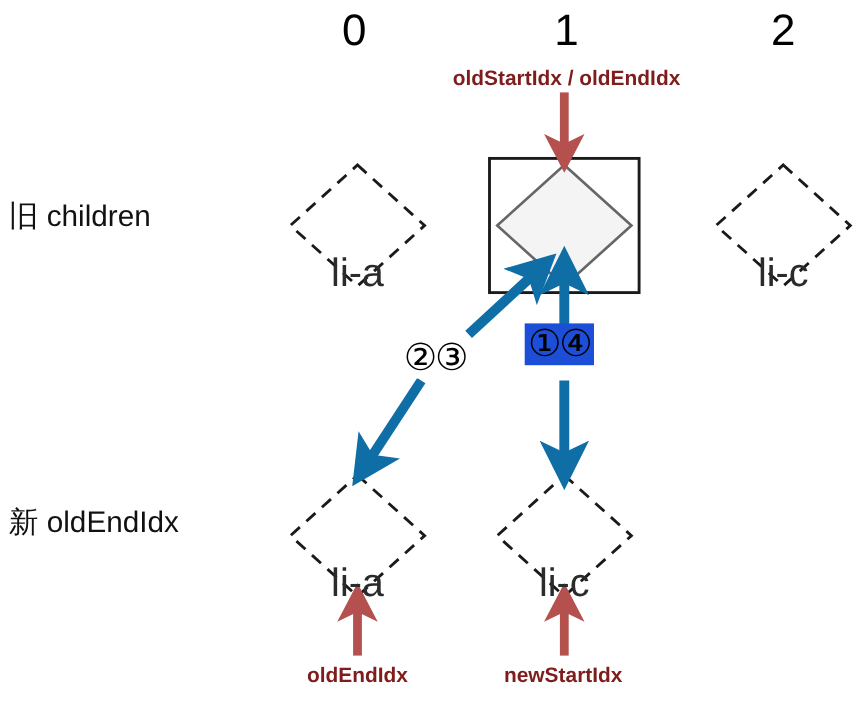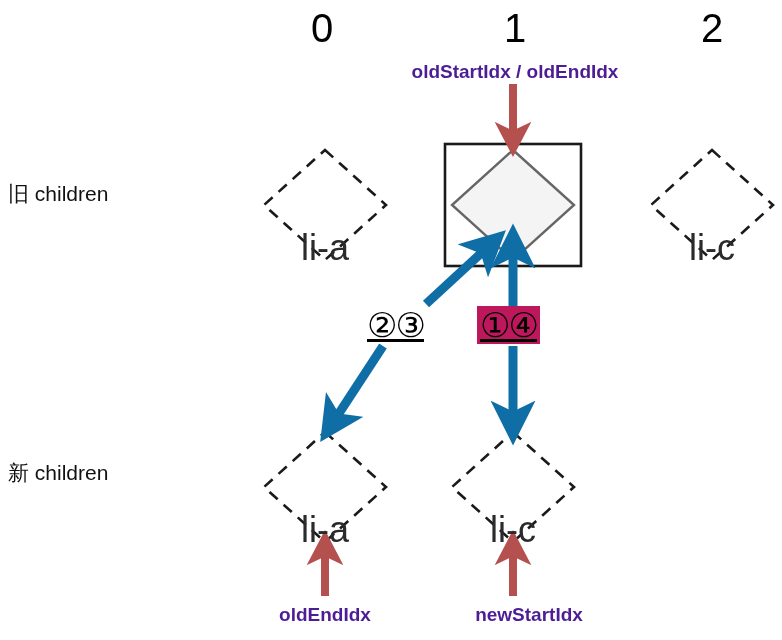--- a/index.html
+++ b/index.html
@@ -28,31 +28,31 @@
     position: absolute;
     font-size: 40px;
     font-weight: 400;
     color: #000000;
     text-align: center;
     width: 80px;
     line-height: 1;
   }
   .row-label {
     position: absolute;
-    font-size: 21px;
+    font-size: 27px;
     font-weight: 400;
     color: #111111;
     white-space: nowrap;
     line-height: 1;
   }
   .idx-label {
     position: absolute;
     font-size: 19px;
     font-weight: bold;
-    color: #4c1d95;
+    color: #7f1d1d;
     white-space: nowrap;
     text-align: center;
     line-height: 1;
   }
   .node-text {
     position: absolute;
     font-size: 36px;
     font-weight: 400;
     color: #2b2b2b;
     text-align: center;
@@ -63,39 +63,38 @@
   .node-text.highlight {
     color: #1f1f1f;
   }
   .step-marks {
     position: absolute;
     font-size: 34px;
     color: #000000;
     white-space: nowrap;
     line-height: 1;
     letter-spacing: -2px;
-    text-decoration: underline;
   }
 </style>
 </head>
 <body>
 
 <div id="stage">
 
   <div class="col-index" style="left:282px; top:8px;">0</div>
   <div class="col-index" style="left:475px; top:8px;">1</div>
   <div class="col-index" style="left:672px; top:8px;">2</div>
 
   <div class="idx-label" style="left:355px; top:62px; width:320px;">oldStartIdx / oldEndIdx</div>
 
   <div class="row-label" style="left:8px; top:183px;">旧 children</div>
-  <div class="row-label" style="left:8px; top:462px;">新 children</div>
+  <div class="row-label" style="left:8px; top:462px;">新 oldEndIdx</div>
 
   <div class="idx-label" style="left:225px; top:605px; width:200px;">oldEndIdx</div>
-  <div class="idx-label" style="left:429px; top:605px; width:200px;">newStartIdx</div>
+  <div class="idx-label" style="left:412px; top:605px; width:200px;">newStartIdx</div>
 
   <svg class="svg-layer" viewBox="0 0 782 640" xmlns="http://www.w3.org/2000/svg">
     <defs>
       <marker id="blueHead" markerWidth="5" markerHeight="5" refX="2.6" refY="2.5" orient="auto" markerUnits="strokeWidth">
         <path d="M0,0 L5,2.5 L0,5 L1.2,2.5 Z" fill="#0f6ea6"></path>
       </marker>
       <marker id="blueTail" markerWidth="5" markerHeight="5" refX="2.4" refY="2.5" orient="auto-start-reverse" markerUnits="strokeWidth">
         <path d="M0,0 L5,2.5 L0,5 L1.2,2.5 Z" fill="#0f6ea6"></path>
       </marker>
       <marker id="redHead" markerWidth="4.4" markerHeight="4.6" refX="2.4" refY="2.3" orient="auto" markerUnits="strokeWidth">
@@ -148,15 +147,15 @@
     </g>
   </svg>
 
   <div class="node-text" style="left:255px; top:186px;">li-a</div>
   <div class="node-text" style="left:642px; top:186px;">li-c</div>
 
   <div class="node-text" style="left:255px; top:468px;">li-a</div>
   <div class="node-text" style="left:443px; top:468px;">li-c</div>
 
   <div class="step-marks" style="left:364px; top:306px; background:#ffffff; padding:2px 3px;">②③</div>
-  <div class="step-marks" style="left:477px; top:306px; background:#be185d; padding:2px 3px;">①④</div>
+  <div class="step-marks" style="left:477px; top:294px; background:#1d4ed8; padding:2px 3px;">①④</div>
 
 </div>
 
 </body></html>

